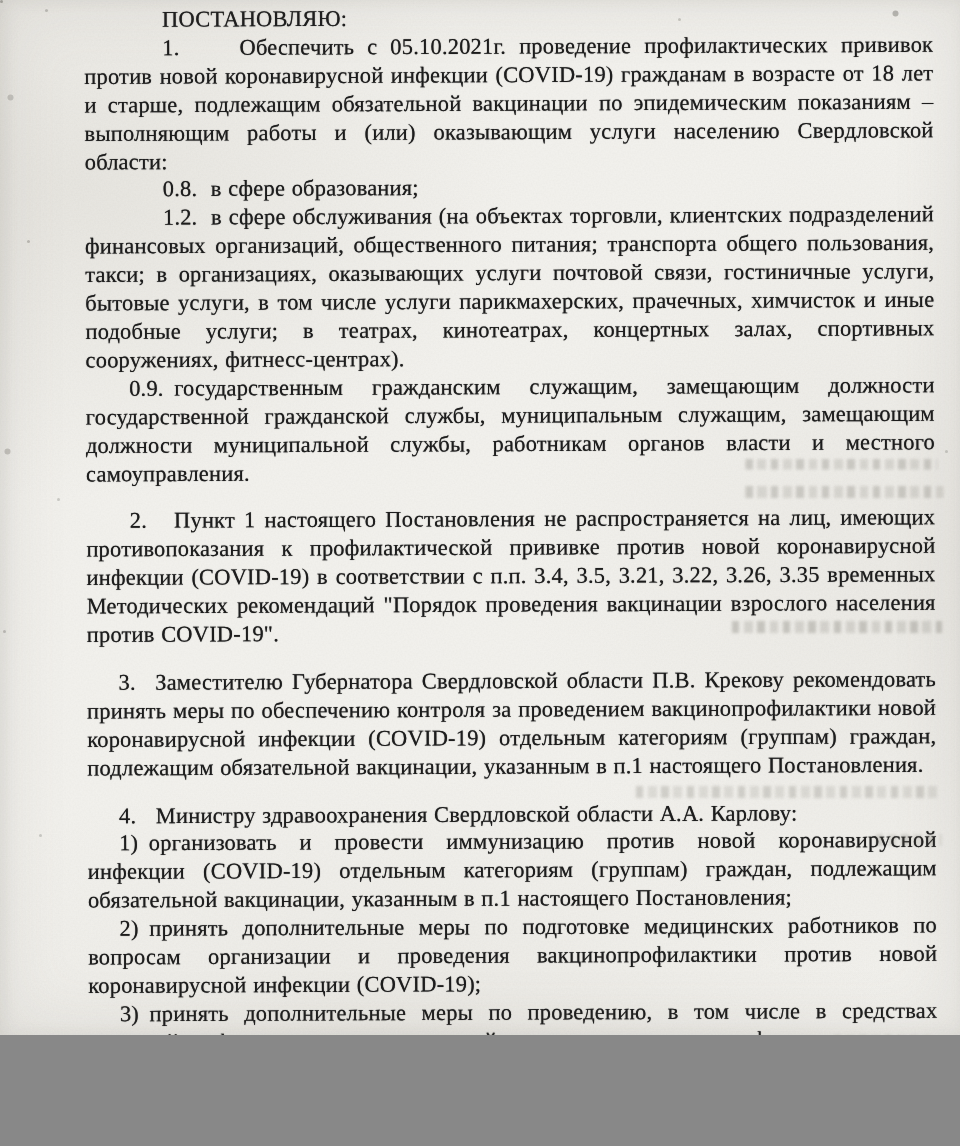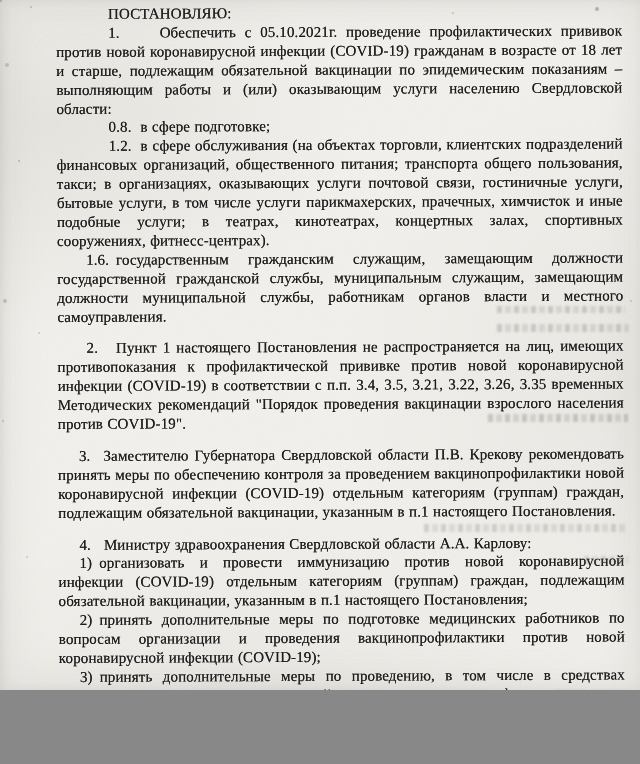--- a/index.html
+++ b/index.html
@@ -77,25 +77,25 @@
 <body>
 
 <div class="page" style="color: rgb(29, 29, 29);">
 
   <div class="content">
 
     <p class="ind52"><span>ПОСТАНОВЛЯЮ:</span></p>
 
     <p class="ind52"><span>1.</span><span class="sp spA"></span><span>Обеспечить с 05.10.2021г. проведение профилактических прививок против новой коронавирусной инфекции (COVID-19) гражданам в возрасте от 18 лет и старше, подлежащим обязательной вакцинации по эпидемическим показаниям – выполняющим работы и (или) оказывающим услуги населению Свердловской области:</span></p>
 
-    <p class="ind52"><span>0.8.</span><span class="sp spE"></span><span>в сфере подготовке;</span></p>
+    <p class="ind52"><span>0.8.</span><span class="sp spE"></span><span>в сфере образования;</span></p>
 
     <p class="ind52"><span>1.2.</span><span class="sp spE"></span><span>в сфере обслуживания (на объектах торговли, клиентских подразделений финансовых организаций, общественного питания; транспорта общего пользования, такси; в организациях, оказывающих услуги почтовой связи, гостиничные услуги, бытовые услуги, в том числе услуги парикмахерских, прачечных, химчисток и иные подобные услуги; в театрах, кинотеатрах, концертных залах, спортивных сооружениях, фитнесс-центрах).</span></p>
 
-    <p class="ind29"><span>1.6.</span><span class="sp spD"></span><span>государственным гражданским служащим, замещающим должности государственной гражданской службы, муниципальным служащим, замещающим должности муниципальной службы, работникам органов власти и местного самоуправления.</span></p>
+    <p class="ind29"><span>0.9.</span><span class="sp spD"></span><span>государственным гражданским служащим, замещающим должности государственной гражданской службы, муниципальным служащим, замещающим должности муниципальной службы, работникам органов власти и местного самоуправления.</span></p>
 
     <p class="ind29 gap-before"><span>2.</span><span class="sp spB"></span><span>Пункт 1 настоящего Постановления не распространяется на лиц, имеющих противопоказания к профилактической прививке против новой коронавирусной инфекции (COVID-19) в соответствии с п.п. 3.4, 3.5, 3.21, 3.22, 3.26, 3.35 временных Методических рекомендаций "Порядок проведения вакцинации взрослого населения против COVID-19".</span></p>
 
     <p class="ind22 gap-before"><span>3.</span><span class="sp spC"></span><span>Заместителю Губернатора Свердловской области П.В. Крекову рекомендовать принять меры по обеспечению контроля за проведением вакцинопрофилактики новой коронавирусной инфекции (COVID-19) отдельным категориям (группам) граждан, подлежащим обязательной вакцинации, указанным в п.1 настоящего Постановления.</span></p>
 
     <p class="ind22 gap-before"><span>4.</span><span class="sp spC"></span><span>Министру здравоохранения Свердловской области А.А. Карлову:</span></p>
 
     <p class="ind22"><span>1)</span><span class="sp spD"></span><span>организовать и провести иммунизацию против новой коронавирусной инфекции (COVID-19) отдельным категориям (группам) граждан, подлежащим обязательной вакцинации, указанным в п.1 настоящего Постановления;</span></p>
 
     <p class="ind22"><span>2)</span><span class="sp spD"></span><span>принять дополнительные меры по подготовке медицинских работников по вопросам организации и проведения вакцинопрофилактики против новой коронавирусной инфекции (COVID-19);</span></p>

